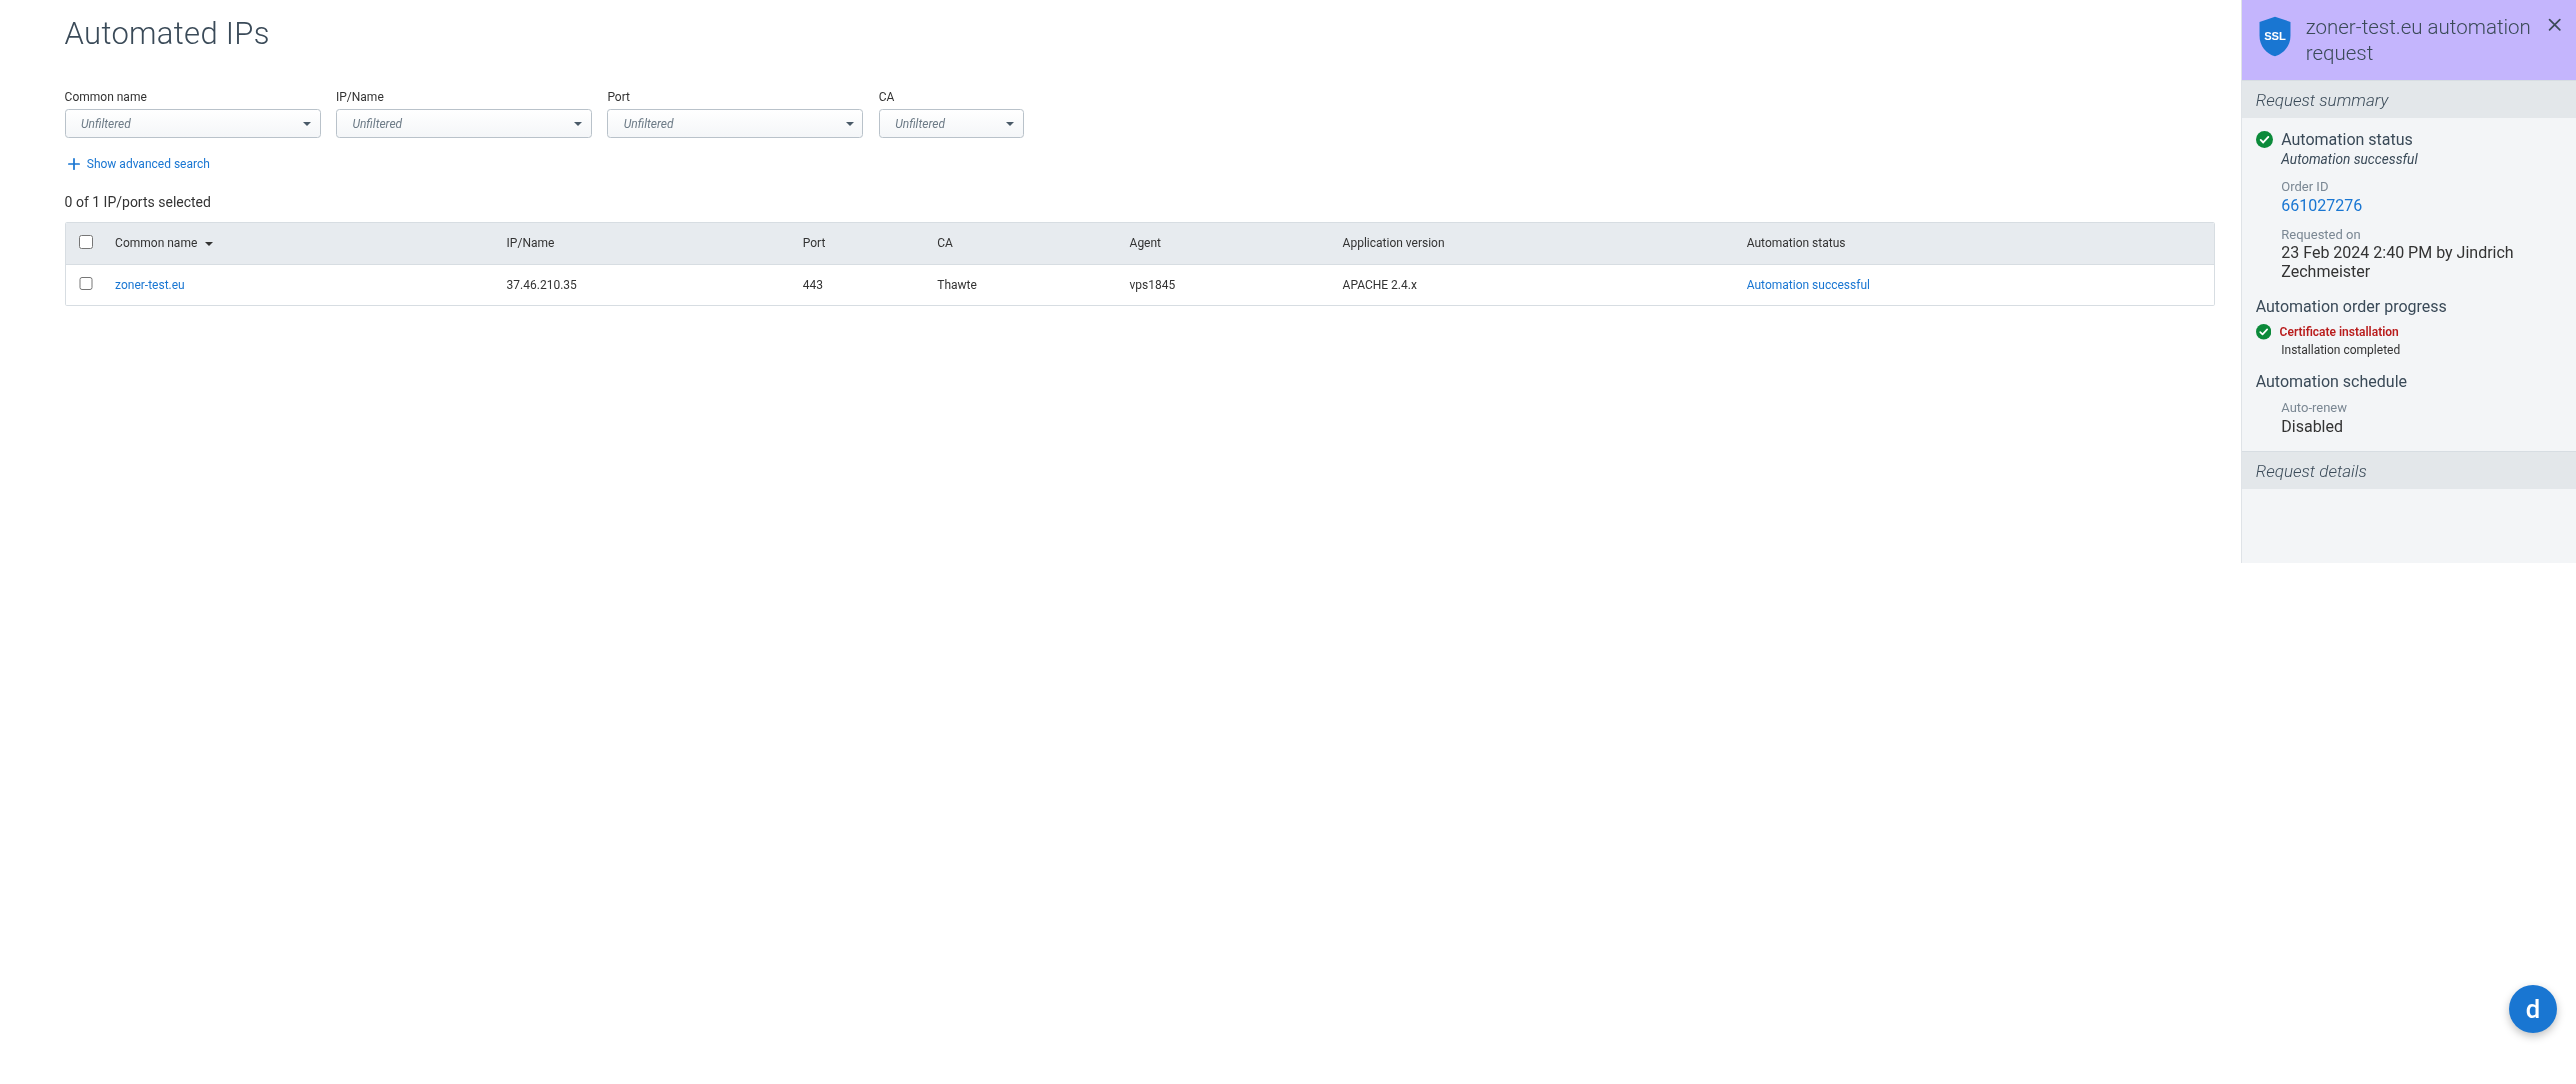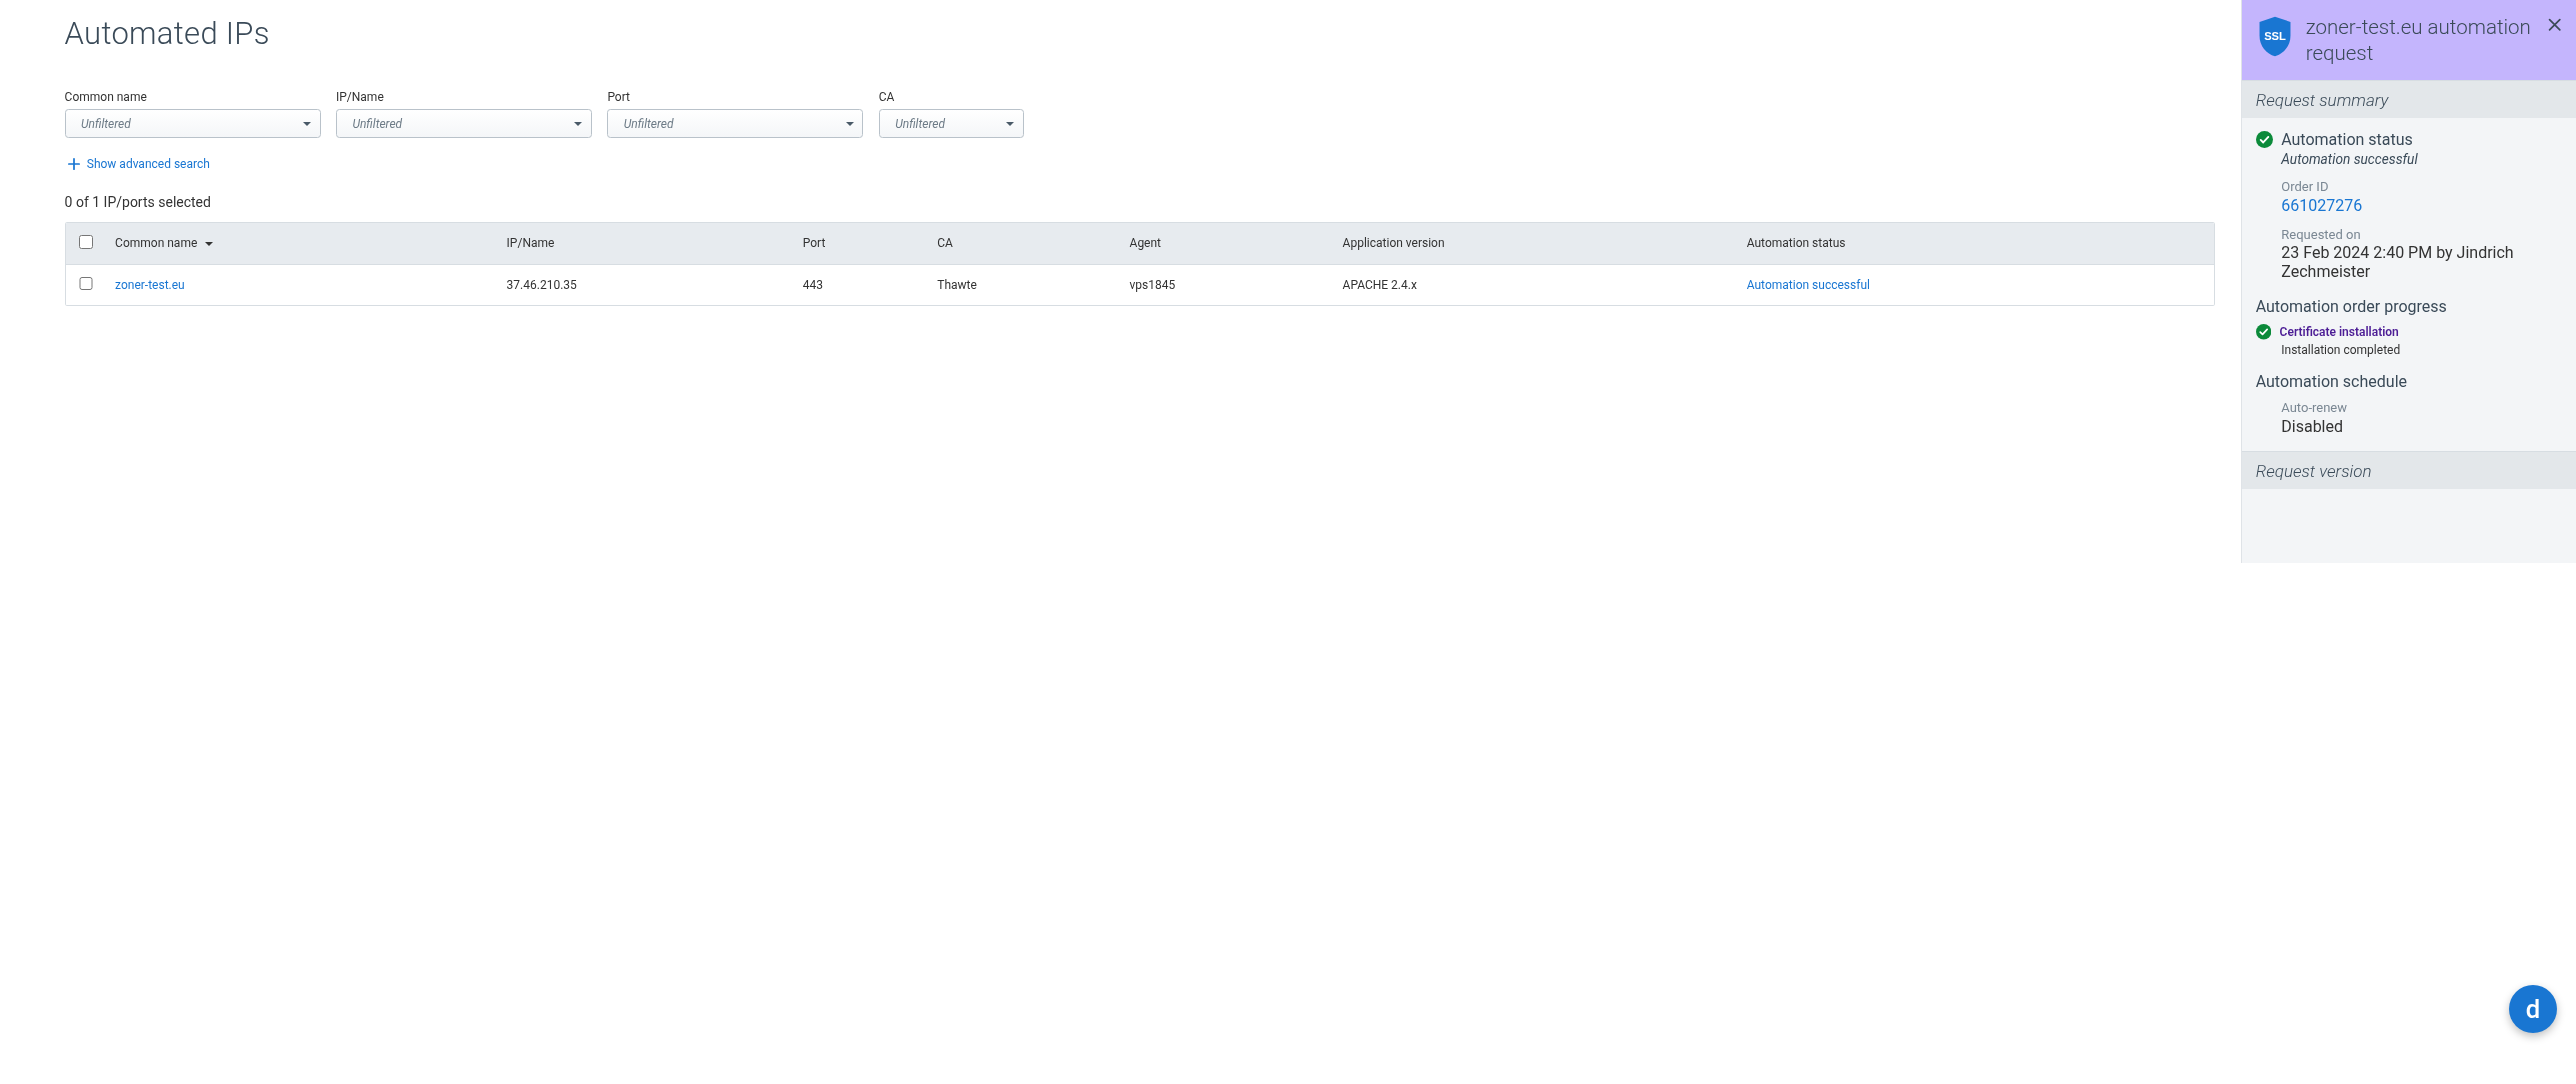--- a/index.html
+++ b/index.html
@@ -93,21 +93,21 @@
   .status-line { display: flex; align-items: center; gap: 8.5px; }
   .success-icon { width: 17px; height: 17px; flex-shrink: 0; }
   .status-title { font-size: 16px; color: #3a4a58; font-weight: 400; }
   .status-sub { font-size: 13.7px; font-style: italic; color: #3a4a58; margin-left: 25.6px; margin-top: 1.7px; }
   .kv { margin-left: 25.6px; margin-top: 12px; }
   .kv .k { font-size: 13px; color: #7a8793; }
   .kv .v { font-size: 16px; color: #333; margin-top: 1.7px; }
   .kv .v.link { color: #1976d2; cursor: pointer; }
   .sub-h { font-size: 16px; font-weight: 400; color: #3a4a58; margin-top: 15.4px; margin-bottom: 8.5px; }
   .cert-line { display:flex; align-items:center; gap:8.5px; margin-bottom:3.4px;}
-  .cert-title { font-weight: 600; color: #4c1d95; text-align: center; }
+  .cert-title { font-weight: 600; color: #b91c1c; text-align: center; }
   .cert-sub { margin-left: 25.6px; color: #333; }
   .fab {
     position: fixed; right: 19px; bottom: 51px;
     width: 48px; height: 48px; border-radius: 50%;
     background: #1976d2; color: #fff; display:flex; align-items:center; justify-content:center;
     font-size: 25.6px; font-weight: 500; box-shadow: 0 3.4px 8.5px rgba(0,0,0,0.25);
     cursor: pointer;
   }
 </style>
 </head>
@@ -250,20 +250,20 @@
       </div>
       <div class="cert-sub">Installation completed</div>
 
       <div class="sub-h">Automation schedule</div>
       <div class="kv" style="margin-top:5.1px;">
         <div class="k">Auto-renew</div>
         <div class="v">Disabled</div>
       </div>
     </div>
 
-    <div class="section-header">Request version</div>
+    <div class="section-header">Request details</div>
   </aside>
 </div>
 
 <div class="fab">
   <span>d</span>
 </div>
 
 
 </body></html>

